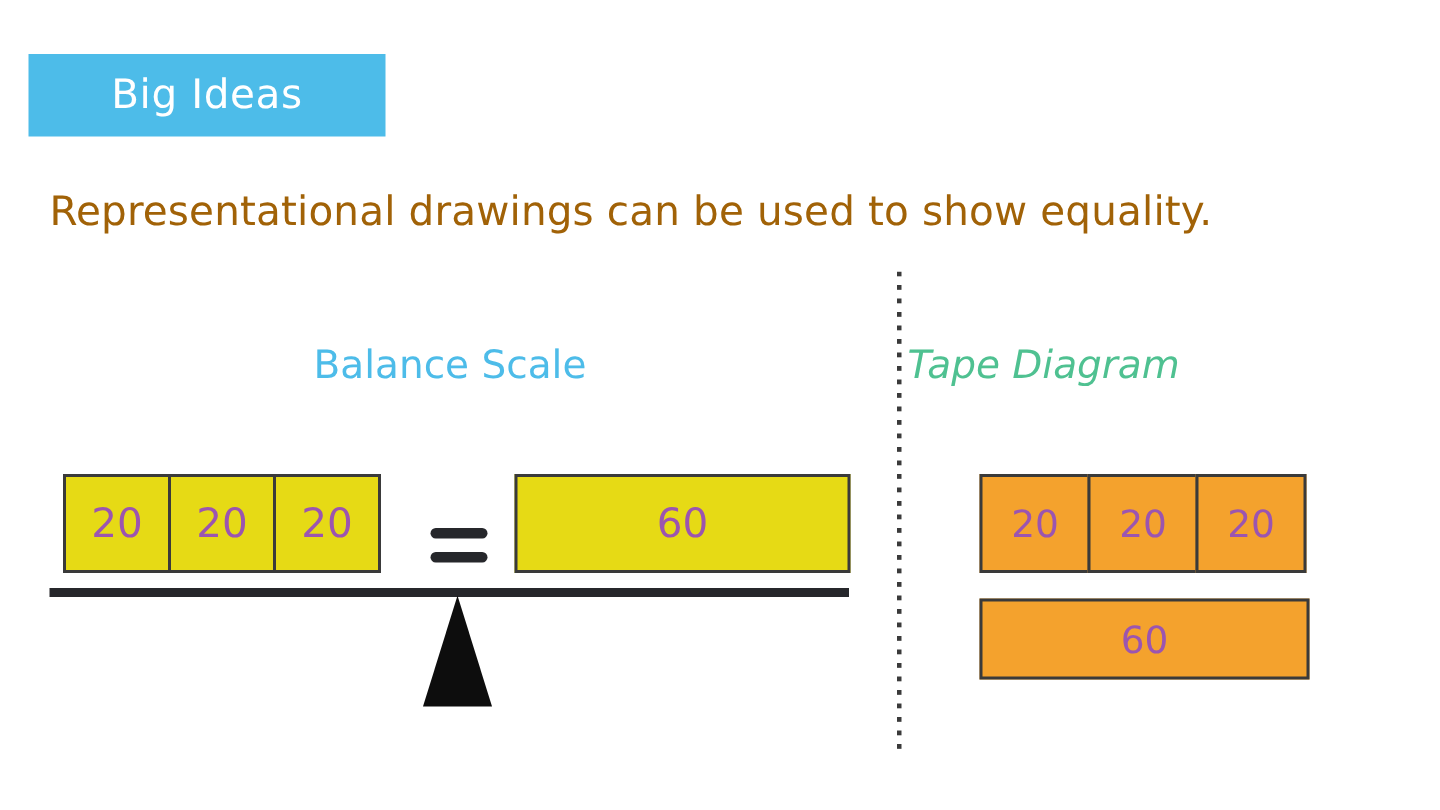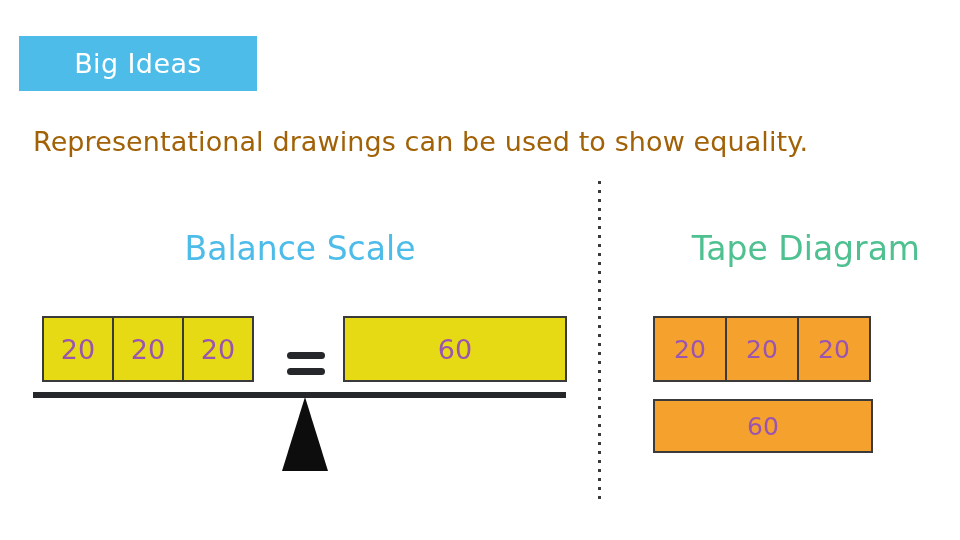--- a/index.html
+++ b/index.html
@@ -54,37 +54,38 @@
     font-size: 27px;
     font-weight: 400;
     letter-spacing: 0.1px;
     white-space: nowrap;
   }
 
   
   .section-heading {
     position: absolute;
     font-family: "DejaVu Sans", sans-serif;
-    font-size: 33px;
+    font-size: 26px;
     font-weight: 400;
     white-space: nowrap;
   }
   #heading-balance {
     left: 0;
     top: 213px;
     width: 600px;
     text-align: center;
     color: #4DBCE9;
   }
   #heading-tape {
     left: 605px;
     top: 213px;
     width: 315px;
-    text-align: right;
+    text-align: left;
     color: #4FC191;
+    font-style: italic;
   }
 
   
   #divider {
     position: absolute;
     left: 598px;
     top: 165px;
     width: 3px;
     height: 320px;
     background-image: linear-gradient(

